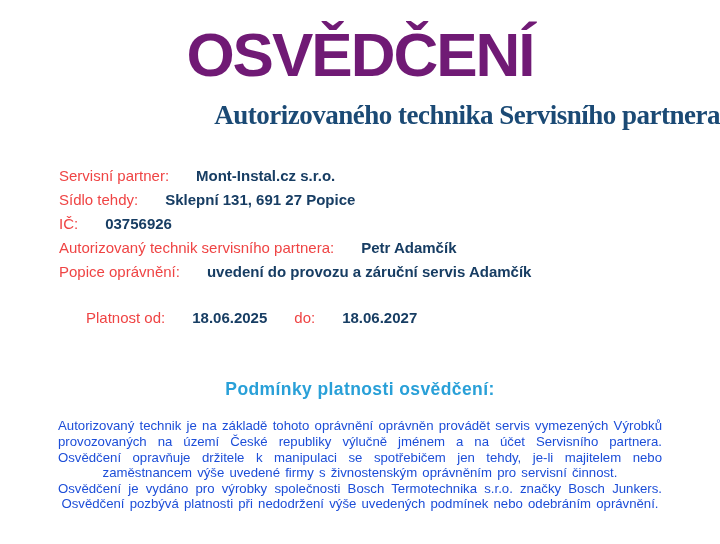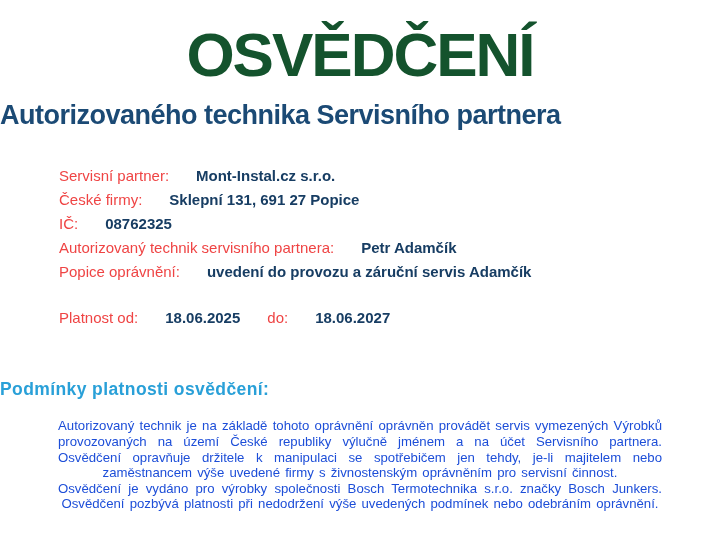--- a/index.html
+++ b/index.html
@@ -13,50 +13,51 @@
     font-family: "Liberation Sans", sans-serif;
     margin: 0 auto;
   }
   .title {
     margin-top: 23px;
     text-align: center;
     font-size: 62px;
     font-weight: 700;
     letter-spacing: -2px;
     line-height: 1.04;
-    color: #14532d;
+    color: #701a75;
   }
   .subtitle {
     margin-top: 13px;
-    text-align: left;
+    text-align: right;
     font-size: 27px;
     font-weight: 700;
     letter-spacing: -0.5px;
     color: #1b4a75;
+    font-family: Liberation Serif, serif;
   }
   .fields {
     margin-top: 33px;
     padding-left: 59px;
     font-size: 15px;
   }
   .field-row { height: 24px; line-height: 24px; white-space: nowrap; }
   .field-label { color: #ef4444; font-weight: 400; }
   .field-value { color: #173d63; font-weight: 700; margin-left: 27px; }
   .validity-row {
     margin-top: 22px;
-    padding-left: 59px;
+    padding-left: 86px;
     font-size: 15px;
     height: 24px;
     line-height: 24px;
     white-space: nowrap;
   }
   .validity-row .mid-label { margin-left: 27px; }
   .conditions-heading {
     margin-top: 49px;
-    text-align: left;
+    text-align: center;
     font-size: 17.5px;
     font-weight: 700;
     letter-spacing: 0.4px;
     color: #29a0d8;
   }
   .body-par {
     width: 604px;
     margin: 18px auto 0 auto;
     font-size: 13.2px;
     line-height: 15.6px;
@@ -74,24 +75,24 @@
 
   <h1 class="title">OSVĚDČENÍ</h1>
 
   <h2 class="subtitle">Autorizovaného technika Servisního partnera</h2>
 
   <div class="fields">
     <div class="field-row">
       <span class="field-label">Servisní partner:</span><span class="field-value">Mont-Instal.cz s.r.o.</span>
     </div>
     <div class="field-row">
-      <span class="field-label">České firmy:</span><span class="field-value">Sklepní 131, 691 27 Popice</span>
+      <span class="field-label">Sídlo tehdy:</span><span class="field-value">Sklepní 131, 691 27 Popice</span>
     </div>
     <div class="field-row">
-      <span class="field-label">IČ:</span><span class="field-value">08762325</span>
+      <span class="field-label">IČ:</span><span class="field-value">03756926</span>
     </div>
     <div class="field-row">
       <span class="field-label">Autorizovaný technik servisního partnera:</span><span class="field-value">Petr Adamčík</span>
     </div>
     <div class="field-row">
       <span class="field-label">Popice oprávnění:</span><span class="field-value">uvedení do provozu a záruční servis Adamčík</span>
     </div>
   </div>
 
   <div class="validity-row">

